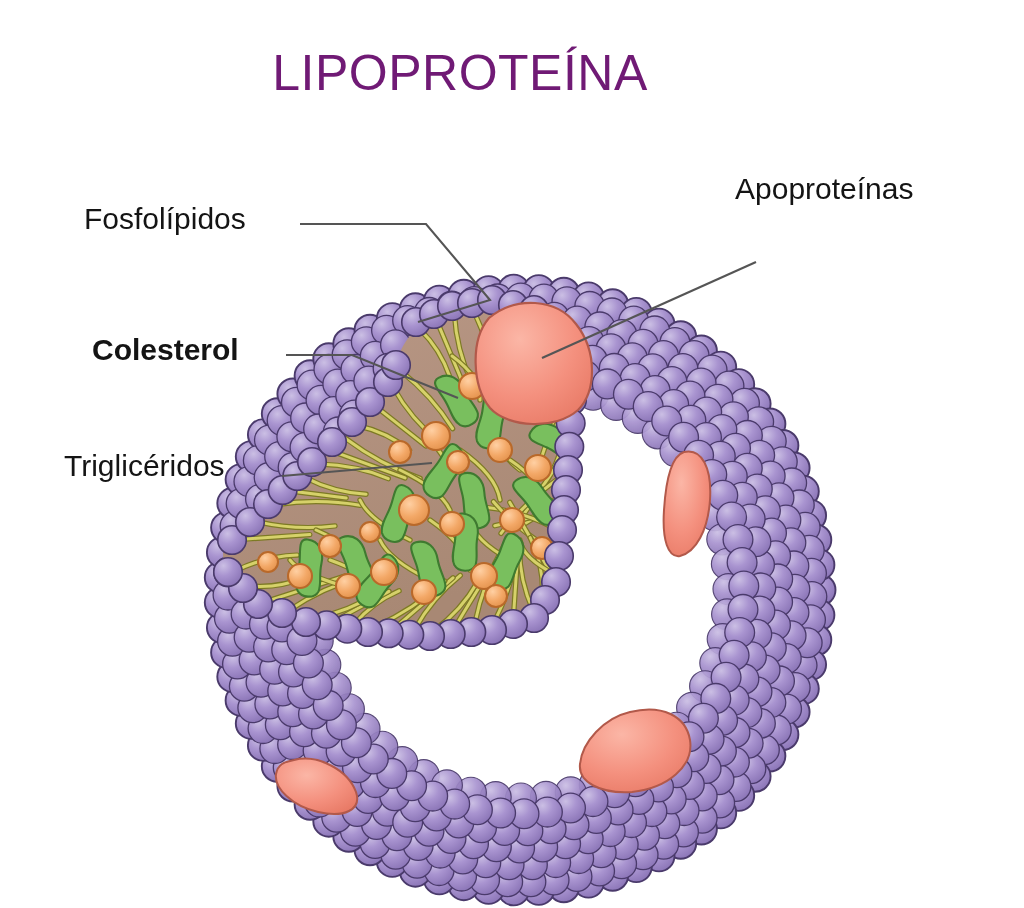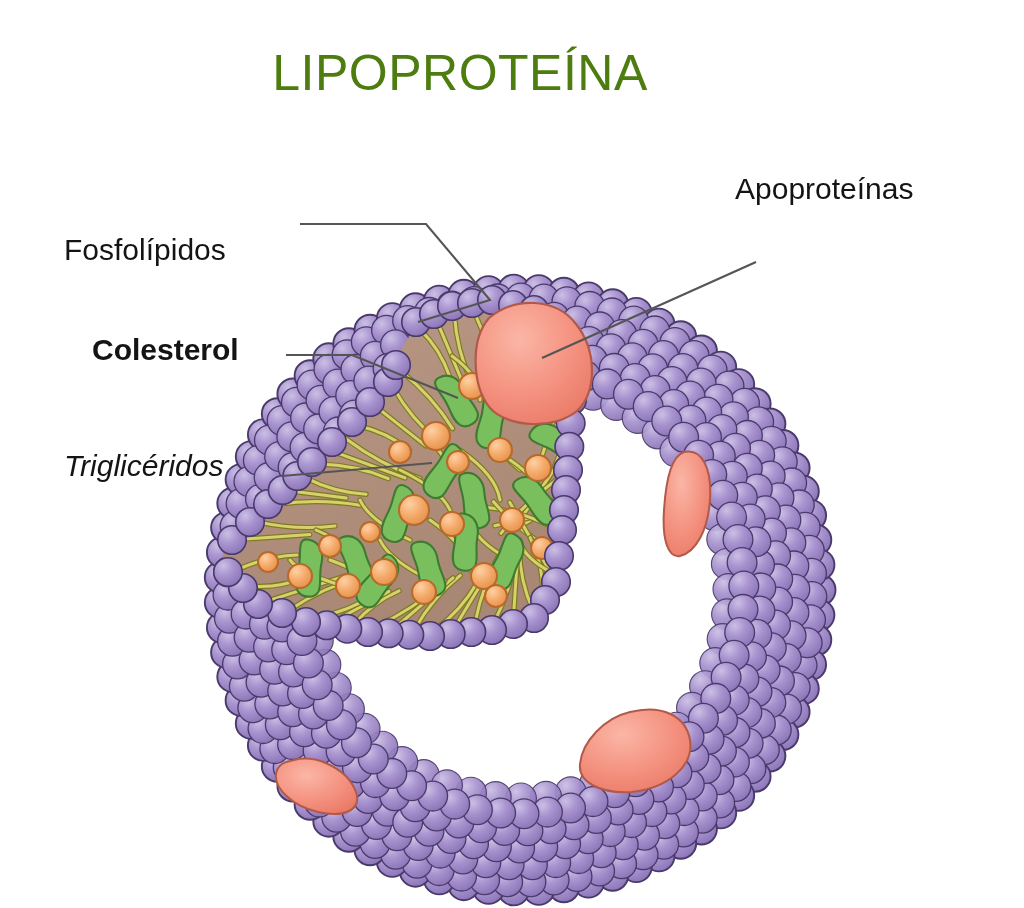--- a/index.html
+++ b/index.html
@@ -23,41 +23,41 @@
   .title {
     position: absolute;
     left: 0;
     top: 44px;
     width: 920px;
     text-align: center;
     font-family: "Liberation Sans", sans-serif;
     font-size: 50px;
     font-weight: 400;
     letter-spacing: 0.5px;
-    color: #4d7c0f;
+    color: #701a75;
     white-space: nowrap;
   }
   .label {
     position: absolute;
     font-family: "Liberation Sans", sans-serif;
     font-size: 30px;
     font-weight: 400;
     color: #141414;
     white-space: nowrap;
     line-height: 1.12;
   }
   .label.right {
     text-align: left;
   }
   .label-line2 {
     display: block;
   }
-  #lbl-fosfolipidos { left: 64px;  top: 202px; margin-top: 31px; }
+  #lbl-fosfolipidos { left: 84px;  top: 202px; }
   #lbl-colesterol   { left: 92px;  top: 333px; font-weight: bold; }
-  #lbl-trigliceridos{ left: 64px;  top: 449px; font-style: italic; }
+  #lbl-trigliceridos{ left: 64px;  top: 449px; }
   #lbl-apoproteinas { left: 735px; top: 172px; }
   svg { display: block; }
 </style>
 </head>
 <body>
 
 <div id="stage">
 
   <div class="title">LIPOPROTEÍNA</div>
 

